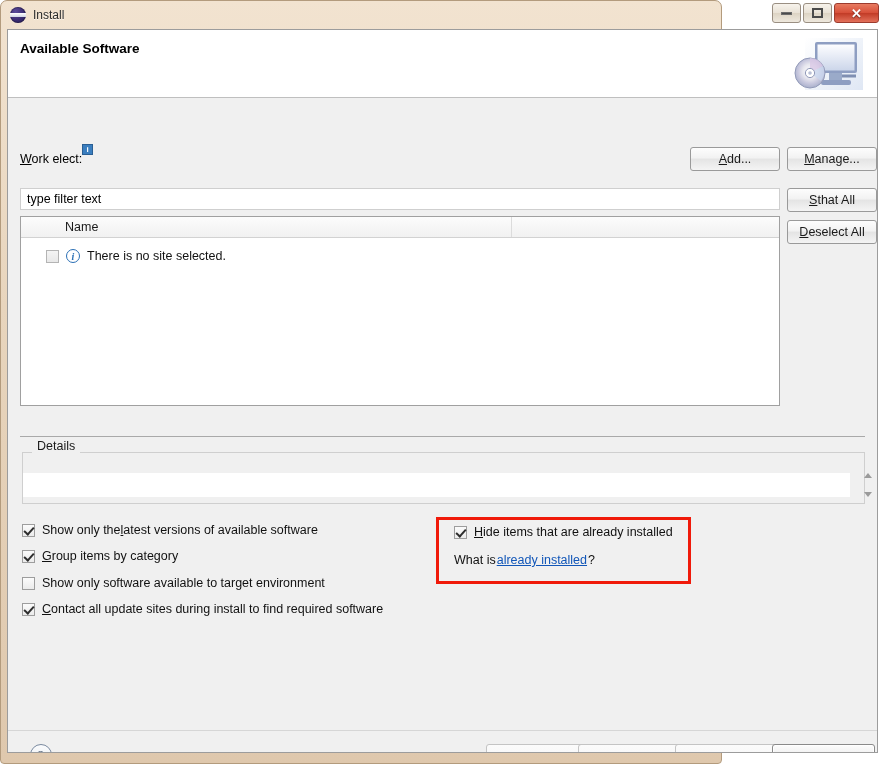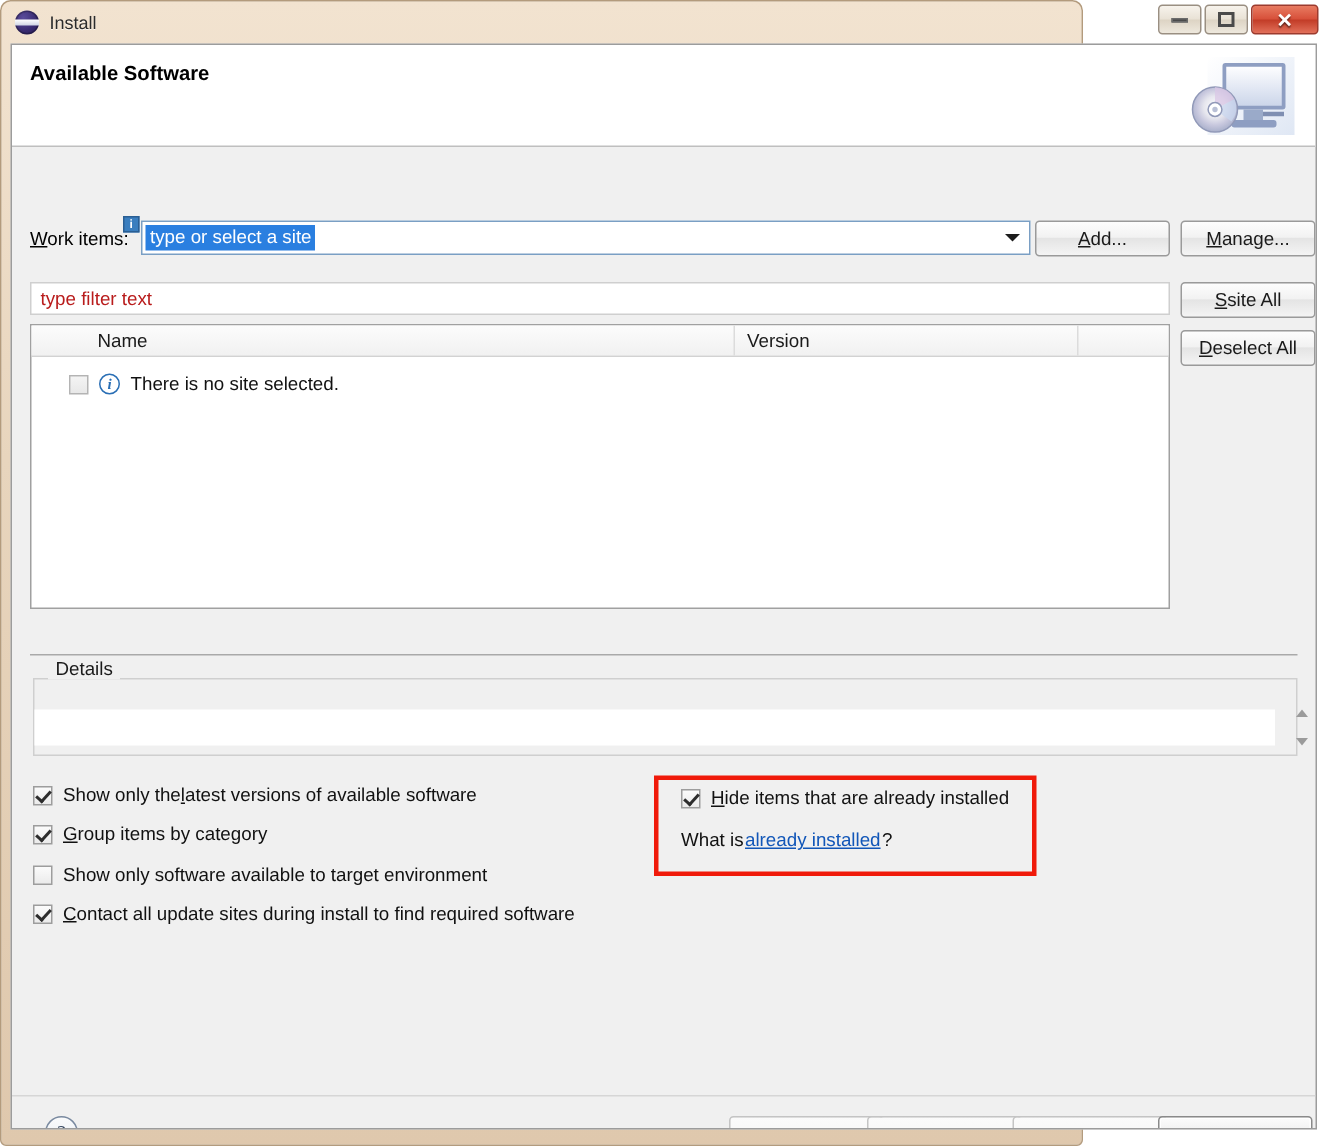--- a/index.html
+++ b/index.html
@@ -160,21 +160,21 @@
   #btn-deselall { left: 779px; top: 190px; width: 90px; height: 24px; }
 
   
   #filter {
     position: absolute; left: 12px; top: 158px;
     width: 760px; height: 22px;
     background: #ffffff; border: 1px solid #cfcfcf;
     box-sizing: border-box;
     display: flex; align-items: center;
     padding-left: 6px;
-    font-size: 12.5px; color: #b91c1c;
+    font-size: 12.5px; color: #000000;
   }
 
   
   #tree {
     position: absolute; left: 12px; top: 186px;
     width: 760px; height: 190px;
     background: #ffffff; border: 1px solid #a0a0a0;
     box-sizing: border-box;
   }
   #tree-header {
@@ -351,54 +351,49 @@
         <rect x="57" y="38.5" width="14" height="3" fill="#7f8fb2"></rect>
         <circle cx="25" cy="37" r="15" fill="url(#cd)" stroke="#9199b8" stroke-width="1"></circle>
         <path d="M25 22 A15 15 0 0 1 38 30 L25 37 Z" fill="#d9c7e6" opacity=".75"></path>
         <path d="M38 30 A15 15 0 0 1 36 45 L25 37 Z" fill="#c9d7ef" opacity=".75"></path>
         <circle cx="25" cy="37" r="4.6" fill="#ffffff" stroke="#9199b8" stroke-width="1"></circle>
         <circle cx="25" cy="37" r="1.8" fill="#b9c0d6"></circle>
       </svg>
     </div>
 
     <div id="workwith-label" class="lbl">
-      <span class="u">W</span><span>ork items:</span>
+      <span class="u">W</span><span>ork elect:</span>
     </div>
     <div id="info-sup">i</div>
 
-    <div id="combo">
-      <span id="combo-value">type or select a site</span>
-      <span id="combo-arrow"></span>
-    </div>
 
     <div id="btn-add" class="btn">
         <span class="u">A</span>
         <span>dd...</span>
       </div>
     <div id="btn-manage" class="btn">
         <span class="u">M</span>
         <span>anage...</span>
       </div>
     <div id="btn-selall" class="btn">
         <span class="u">S</span>
-        <span>site All</span>
+        <span>that All</span>
       </div>
     <div id="btn-deselall" class="btn">
         <span class="u">D</span>
         <span>eselect All</span>
       </div>
 
     <div id="filter">
       <span>type filter text</span>
     </div>
 
     <div id="tree">
       <div id="tree-header">
         <div class="th" id="th-name">Name</div>
-        <div class="th" id="th-version">Version</div>
         <div class="th" id="th-blank"></div>
       </div>
       <div id="tree-row">
         <span class="tree-check"></span>
         <span class="info-circle">i</span>
         <span>There is no site selected.</span>
       </div>
     </div>
 
     <div id="separator"></div>

